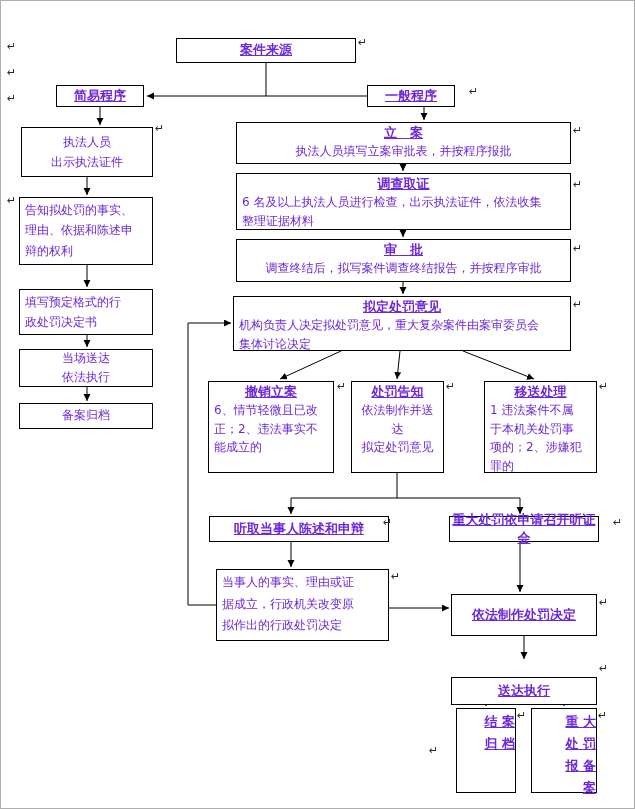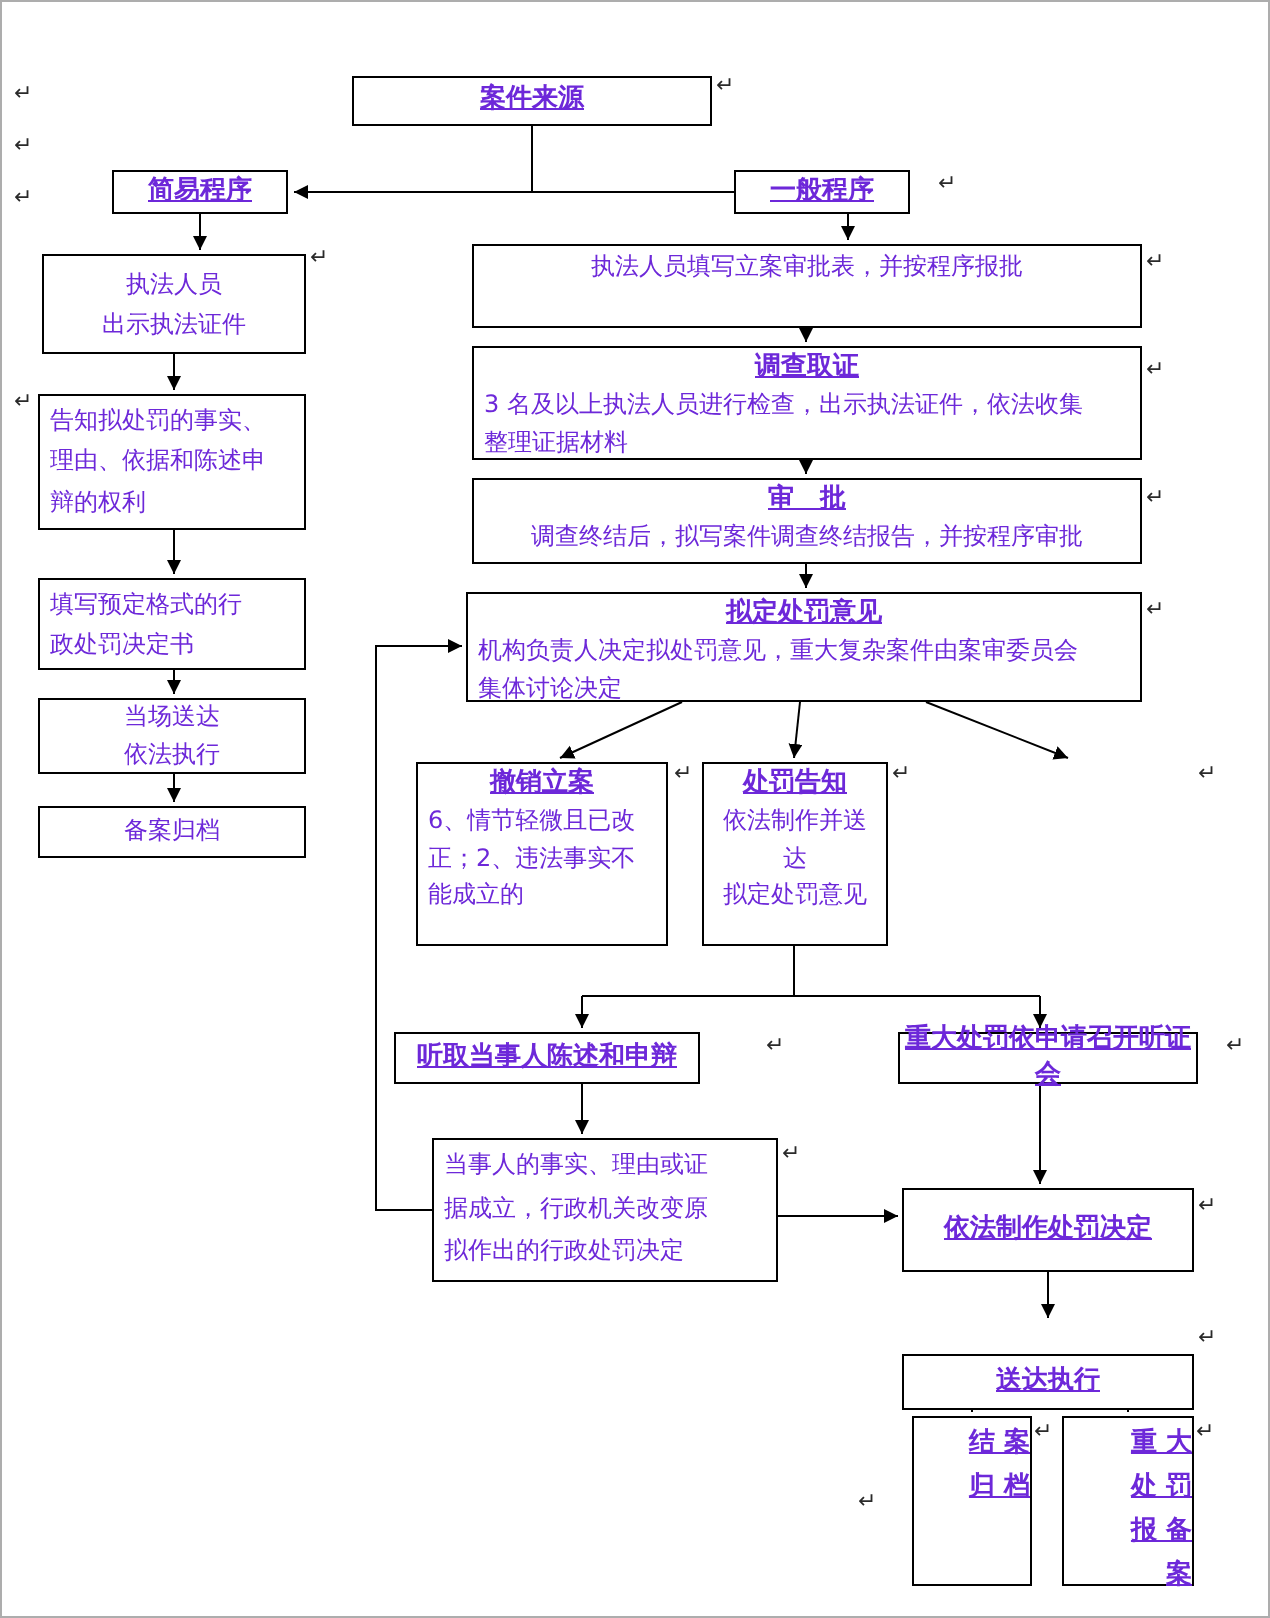--- a/index.html
+++ b/index.html
@@ -94,25 +94,26 @@
   <div class="node leftcol" style="left:18px;top:196px;width:134px;height:68px">告知拟处罚的事实、
 理由、依据和陈述申
 辩的权利</div>
   <div class="node leftcol" style="left:18px;top:288px;width:134px;height:46px">填写预定格式的行
 政处罚决定书</div>
   <div class="node cc bd" style="left:18px;top:348px;width:134px;height:38px;line-height:1.55">当场送达
 依法执行</div>
   <div class="node cc bd" style="left:18px;top:402px;width:134px;height:26px">备案归档</div>
 
   <div class="node tb" style="left:235px;top:121px;width:335px;height:42px">
+    <div class="ttl tc">立　案</div>
     <div class="bd tc">执法人员填写立案审批表，并按程序报批</div>
   </div>
   <div class="node tb" style="left:235px;top:172px;width:335px;height:57px">
     <div class="ttl tc">调查取证</div>
-    <div class="bd">3 名及以上执法人员进行检查，出示执法证件，依法收集
+    <div class="bd">6 名及以上执法人员进行检查，出示执法证件，依法收集
 整理证据材料</div>
   </div>
   <div class="node tb" style="left:235px;top:238px;width:335px;height:43px">
     <div class="ttl tc">审　批</div>
     <div class="bd tc">调查终结后，拟写案件调查终结报告，并按程序审批</div>
   </div>
   <div class="node tb" style="left:232px;top:295px;width:338px;height:55px">
     <div class="ttl tc">拟定处罚意见</div>
     <div class="bd">机构负责人决定拟处罚意见，重大复杂案件由案审委员会
 集体讨论决定</div>
@@ -122,22 +123,29 @@
     <div class="ttl tc">撤销立案</div>
     <div class="bd">6、情节轻微且已改
 正；2、违法事实不
 能成立的</div>
   </div>
   <div class="node tb" style="left:350px;top:380px;width:93px;height:92px">
     <div class="ttl tc">处罚告知</div>
     <div class="bd tc">依法制作并送达
 拟定处罚意见</div>
   </div>
+  <div class="node tb" style="left:483px;top:380px;width:113px;height:92px">
+    <div class="ttl tc">移送处理</div>
+    <div class="bd">1 违法案件不属
+于本机关处罚事
+项的；2、涉嫌犯
+罪的</div>
+  </div>
 
-  <div class="node cc" style="left:196px;top:515px;width:153px;height:26px">
+  <div class="node cc" style="left:208px;top:515px;width:180px;height:26px">
     <span class="ttl">听取当事人陈述和申辩</span>
   </div>
   <div class="node cc" style="left:448px;top:515px;width:150px;height:26px">
     <span class="ttl">重大处罚依申请召开听证会</span>
   </div>
 
   <div class="node n9" style="left:215px;top:568px;width:173px;height:72px">当事人的事实、理由或证
 据成立，行政机关改变原
 拟作出的行政处罚决定</div>
   <div class="node cc" style="left:450px;top:593px;width:146px;height:42px">

